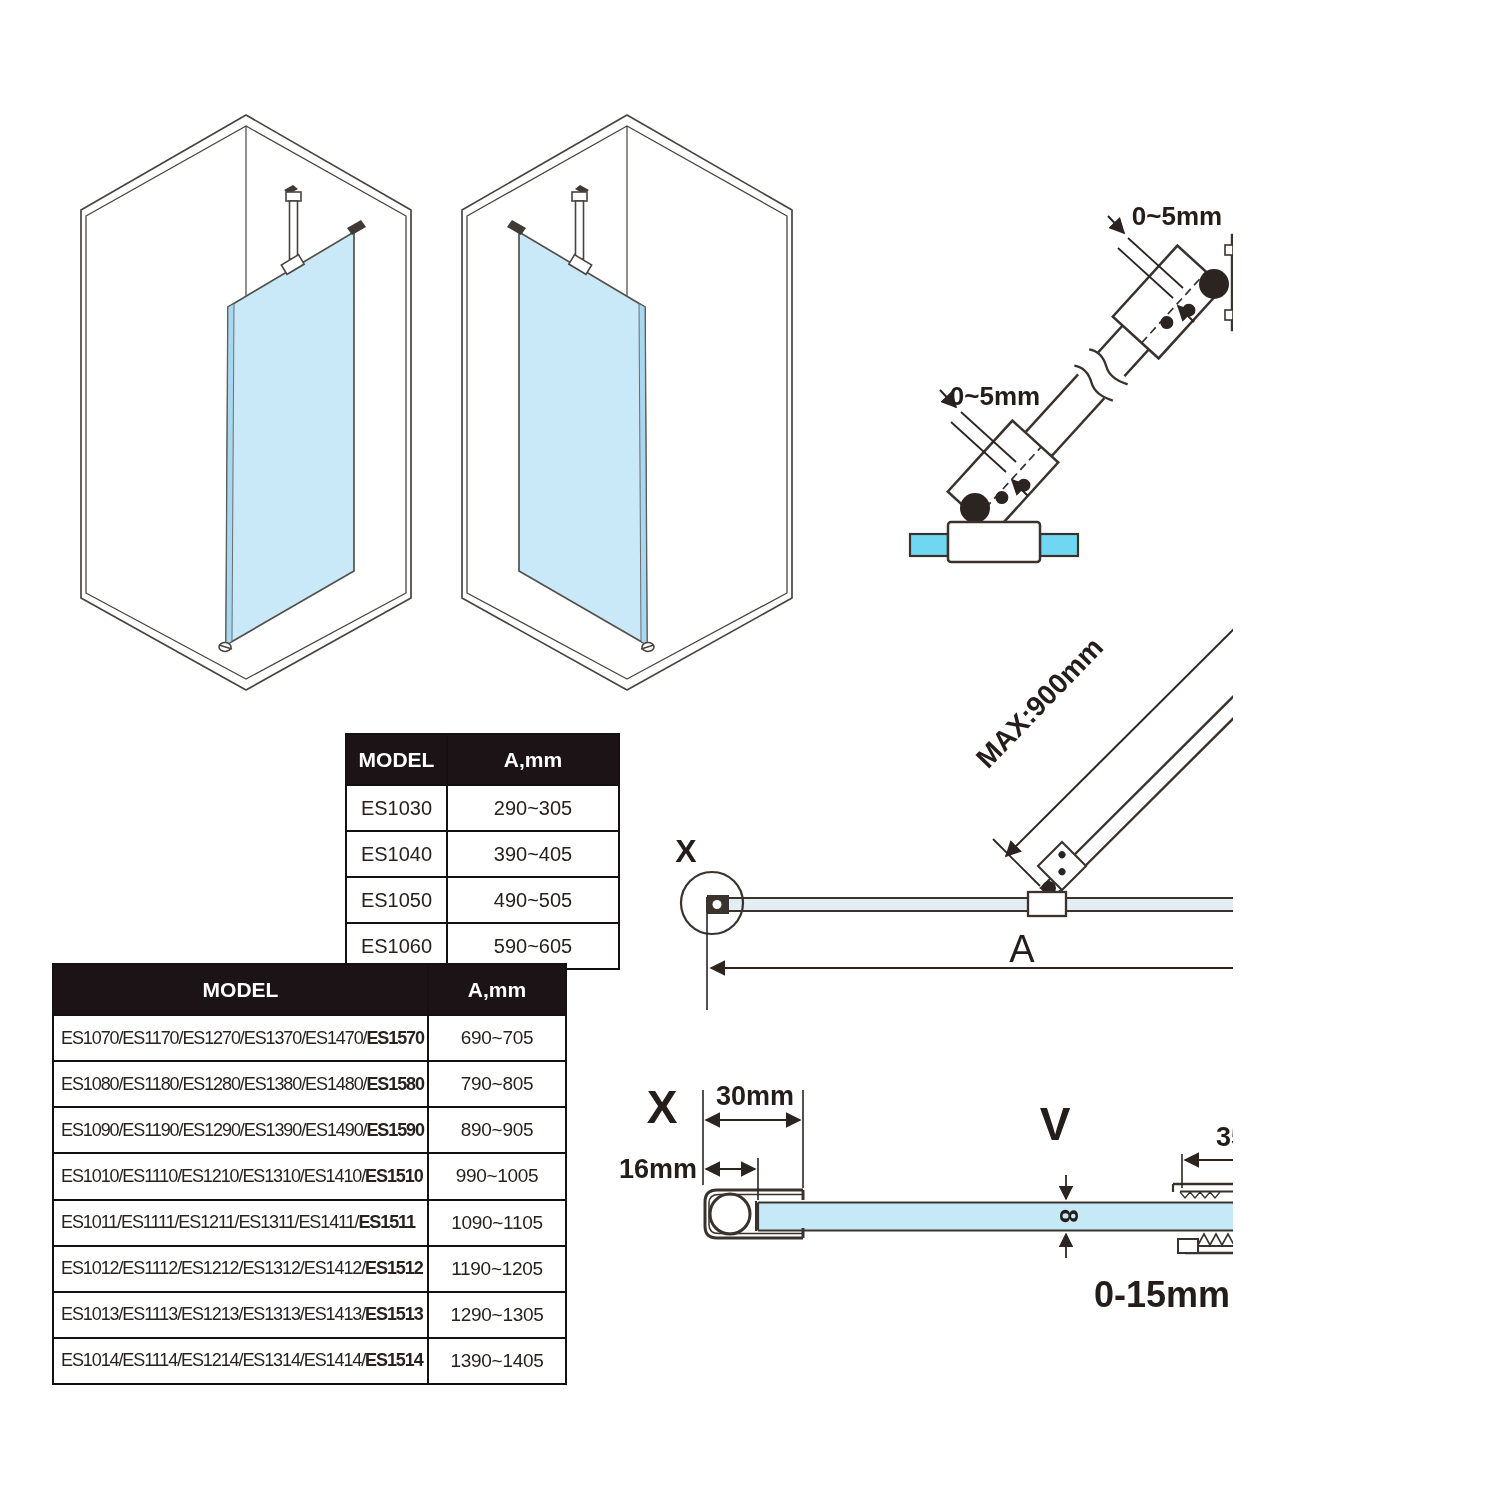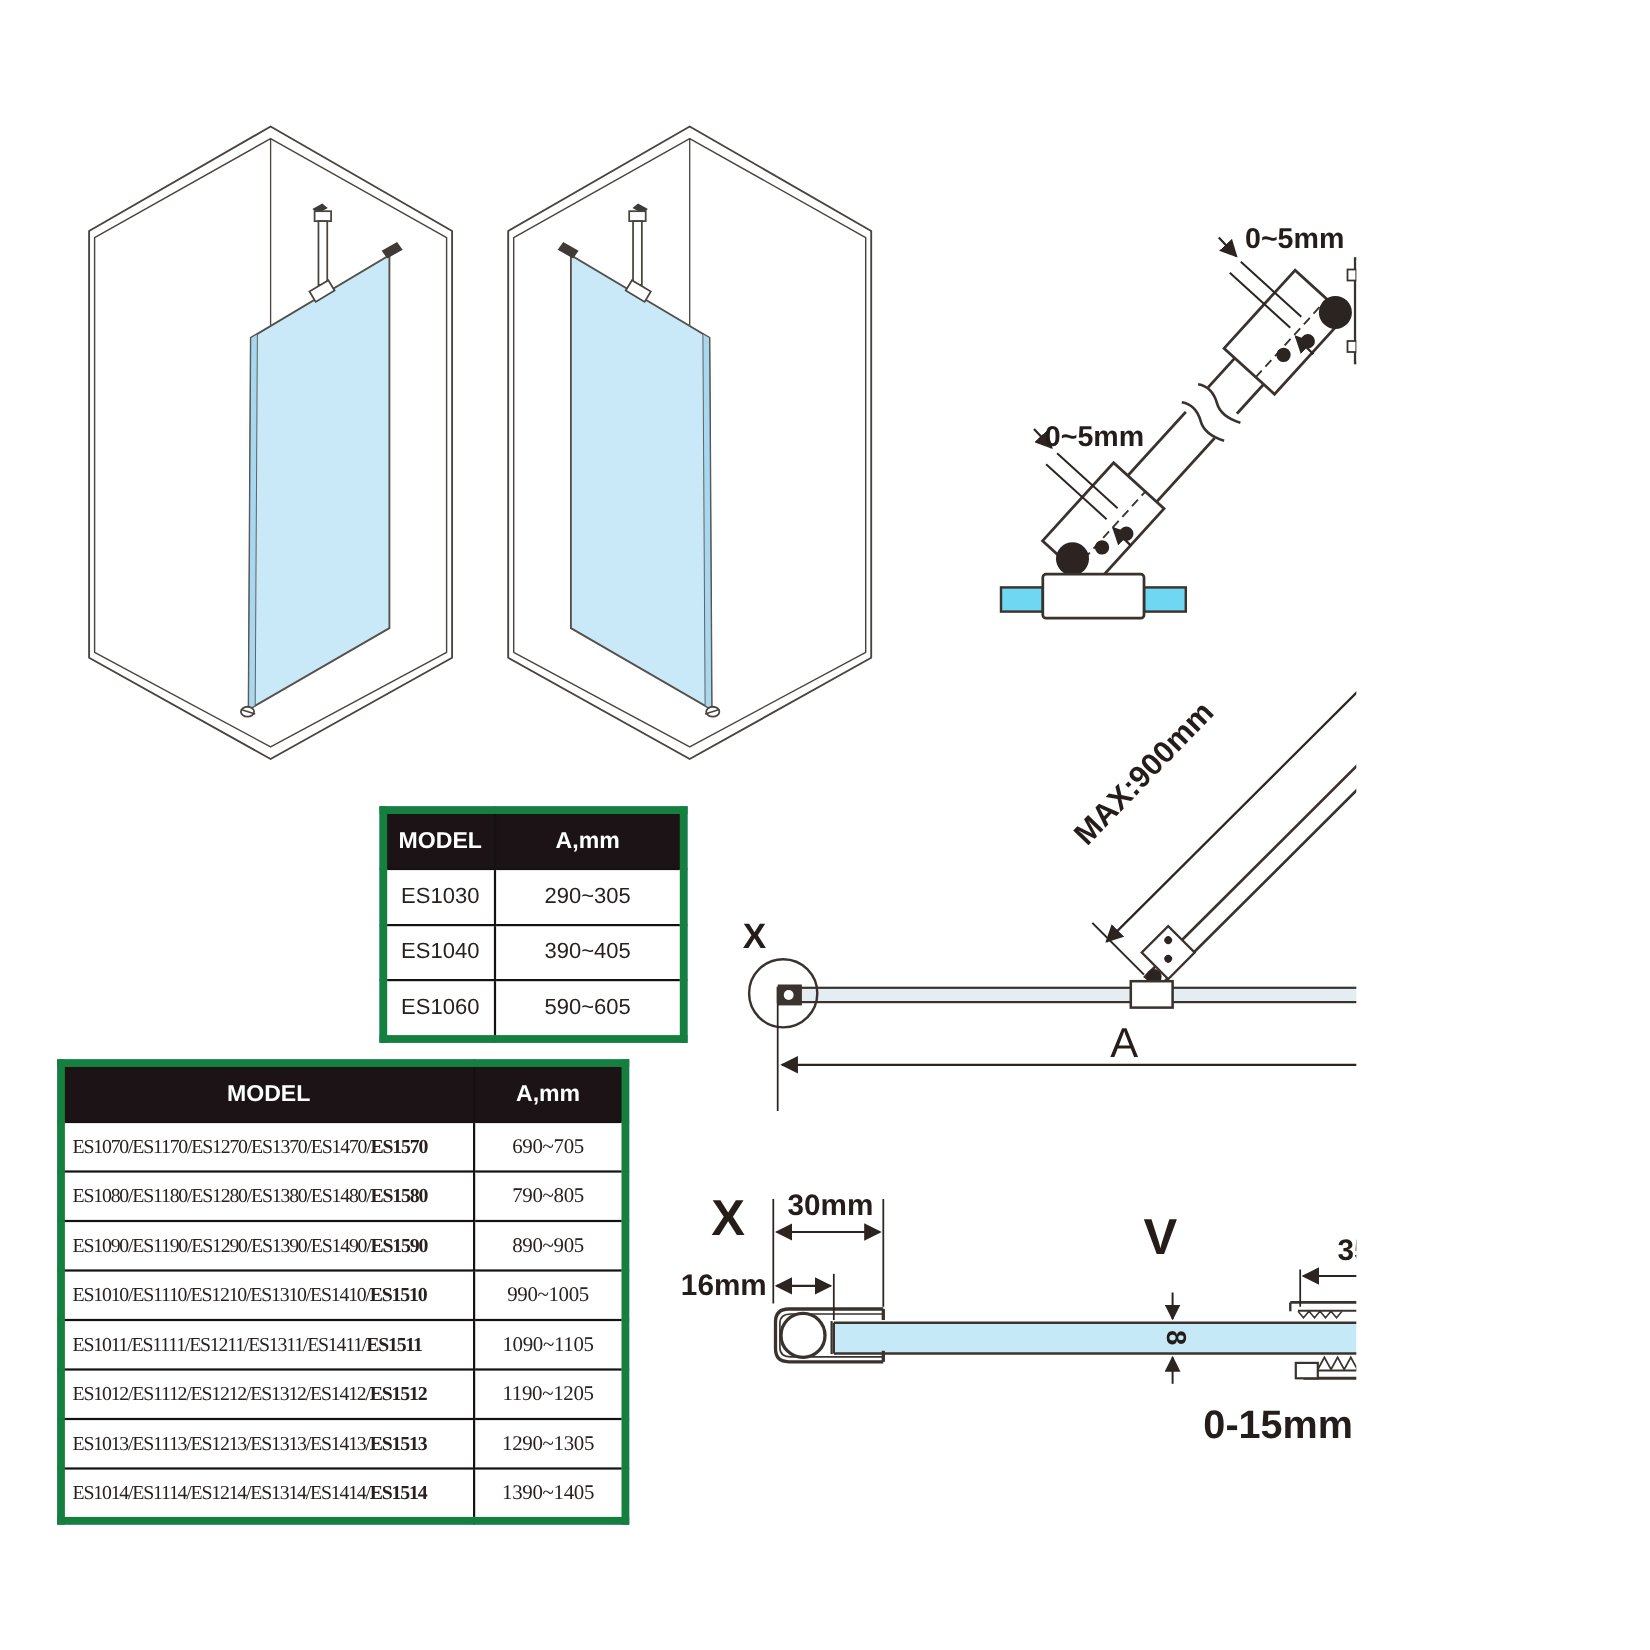--- a/index.html
+++ b/index.html
@@ -4,29 +4,29 @@
 <style>
   html,body{margin:0;padding:0;background:#fff;}
   .canvas{position:relative;width:1233px;height:1500px;background:#ffffff;overflow:hidden;
           font-family:"Liberation Sans",sans-serif;}
   svg{position:absolute;overflow:visible;}
   .lbl{position:absolute;transform:translate(-50%,-50%);white-space:nowrap;
        font-weight:bold;color:#241d19;line-height:1;}
   .lbl.vert{writing-mode:vertical-rl;text-orientation:mixed;}
   
   table.spec{position:absolute;border-collapse:collapse;table-layout:fixed;
-             border:7px solid #15803d;background:#3b82f6;}
+             border:1px solid #15803d;background:#404040;}
   table.spec th{background:#1b1315;color:#ffffff;font-weight:bold;border:2px solid #151011;}
   table.spec td{border:2px solid #151011;color:#282120;background:#fff;}
   #small-table{left:345px;top:733px;width:273px;height:215px;font-size:20px;}
   #small-table th{height:47px;font-size:21px;}
   #small-table td{height:42px;text-align:center;}
   #large-table{left:52px;top:963px;width:513px;height:422px;}
   #large-table th{height:47px;font-size:21px;}
-  #large-table td{height:41px;font-family:Liberation Serif, serif;}
+  #large-table td{height:41px;}
   #large-table td.models{font-size:18px;letter-spacing:-1.1px;padding-left:7px;text-align:left;}
   #large-table td.aval{font-size:19px;text-align:center;letter-spacing:-0.3px;}
 </style>
 </head>
 <body>
 
 <div class="canvas">
 
   <svg width="0" height="0" style="left:0;top:0">
     <defs>
@@ -274,20 +274,24 @@
     <tbody id="small-tbody">
         <tr>
           <td>ES1030</td>
           <td>290~305</td>
         </tr>
         <tr>
           <td>ES1040</td>
           <td>390~405</td>
         </tr>
         <tr>
+          <td>ES1050</td>
+          <td>490~505</td>
+        </tr>
+        <tr>
           <td>ES1060</td>
           <td>590~605</td>
         </tr>
       </tbody>
   </table>
 
   <table class="spec" id="large-table">
     <colgroup>
         <col style="width:375px">
         <col style="width:138px">

